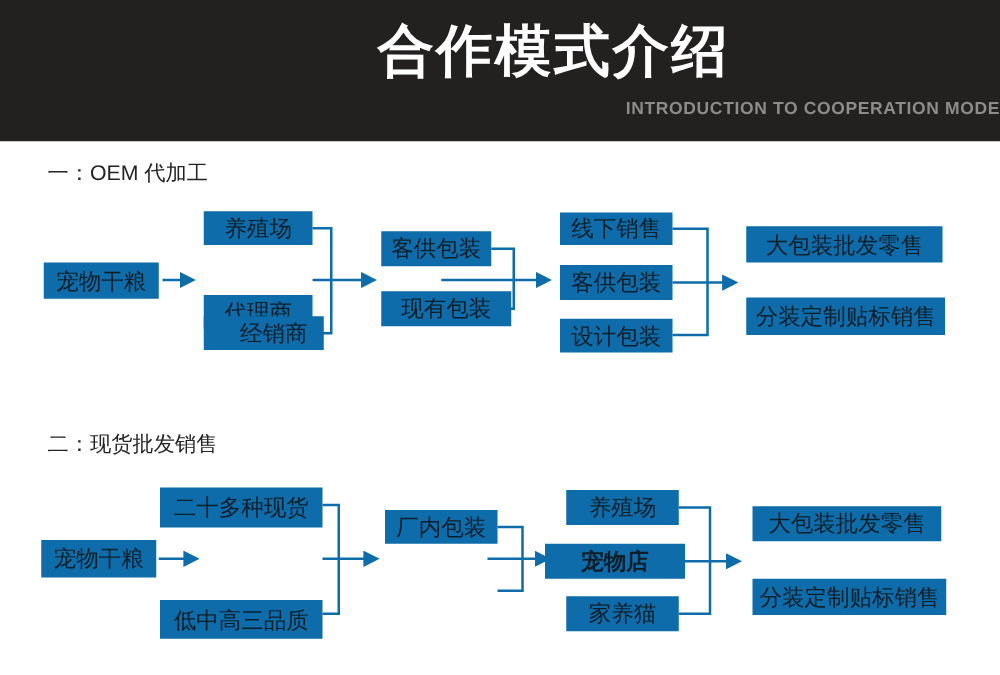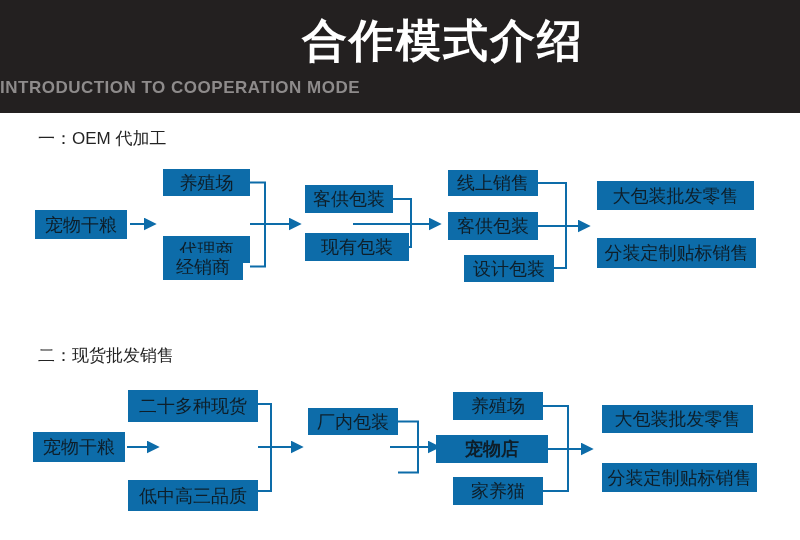--- a/index.html
+++ b/index.html
@@ -11,22 +11,22 @@
     --title-text:#232323;
   }
   html,body{margin:0;padding:0;}
   body{font-family:"Liberation Sans","DejaVu Sans",sans-serif;}
   .page{position:relative;width:800px;height:540px;background:#ffffff;overflow:hidden;}
 
   
   .header{position:absolute;left:0;top:0;width:800px;height:113px;background:var(--header-bg);}
   .header-title{position:absolute;left:0;top:14px;width:100%;text-align:center;
     color:#ffffff;font-size:45px;font-weight:bold;letter-spacing:2px;line-height:1.2;margin-left:43px;}
-  .header-subtitle{position:absolute;left:0;top:78px;width:100%;text-align:left;
-    color:var(--subtitle-gray);font-size:17px;font-weight:bold;letter-spacing:0.5px;}
+  .header-subtitle{position:absolute;left:0;top:78px;width:100%;text-align:right;
+    color:var(--subtitle-gray);font-size:14px;font-weight:bold;letter-spacing:0.5px;}
 
   
   .section-title{position:absolute;left:38px;color:var(--title-text);font-size:17px;white-space:nowrap;}
   .st-1{top:127px;}
   .st-2{top:344px;}
 
   
   .node{position:absolute;background:var(--box-blue);color:var(--box-text);
     display:flex;align-items:center;justify-content:center;
     font-size:18px;white-space:nowrap;line-height:1;}
@@ -69,26 +69,26 @@
     <path class="conn" d="M543 406 H568 V491 H543"></path>
     <path class="conn" d="M543 449 H582" marker-end="url(#arw)"></path>
   </svg>
 
   <div class="section-title st-1">一：OEM 代加工</div>
   <div class="section-title st-2">二：现货批发销售</div>
 
   <div class="node" style="left:35px;top:210px;width:92px;height:29px;">宠物干粮</div>
   <div class="node" style="left:163px;top:169px;width:87px;height:27px;">养殖场</div>
   <div class="node" style="left:163px;top:210px;width:87px;height:27px;margin-top:26px;">代理商</div>
-  <div class="node" style="left:163px;top:253px;width:80px;height:27px;">经销商</div>
+  <div class="node" style="left:163px;top:253px;width:80px;height:27px;padding-left:16px;">经销商</div>
   <div class="node" style="left:305px;top:185px;width:88px;height:28px;">客供包装</div>
   <div class="node" style="left:305px;top:233px;width:104px;height:28px;">现有包装</div>
-  <div class="node" style="left:448px;top:170px;width:90px;height:26px;">线上销售</div>
+  <div class="node" style="left:448px;top:170px;width:90px;height:26px;">线下销售</div>
   <div class="node" style="left:448px;top:212px;width:90px;height:28px;">客供包装</div>
-  <div class="node" style="left:448px;top:255px;width:90px;height:27px;margin-left:16px;">设计包装</div>
+  <div class="node" style="left:448px;top:255px;width:90px;height:27px;">设计包装</div>
   <div class="node" style="left:597px;top:181px;width:157px;height:29px;">大包装批发零售</div>
   <div class="node" style="left:597px;top:238px;width:159px;height:30px;">分装定制贴标销售</div>
 
   <div class="node" style="left:33px;top:432px;width:92px;height:30px;">宠物干粮</div>
   <div class="node" style="left:128px;top:390px;width:130px;height:32px;">二十多种现货</div>
   <div class="node" style="left:128px;top:480px;width:130px;height:31px;">低中高三品质</div>
   <div class="node" style="left:308px;top:408px;width:90px;height:27px;">厂内包装</div>
   <div class="node" style="left:453px;top:392px;width:90px;height:28px;">养殖场</div>
   <div class="node" style="left:436px;top:435px;width:112px;height:28px;font-weight:bold;">宠物店</div>
   <div class="node" style="left:453px;top:477px;width:90px;height:28px;">家养猫</div>

